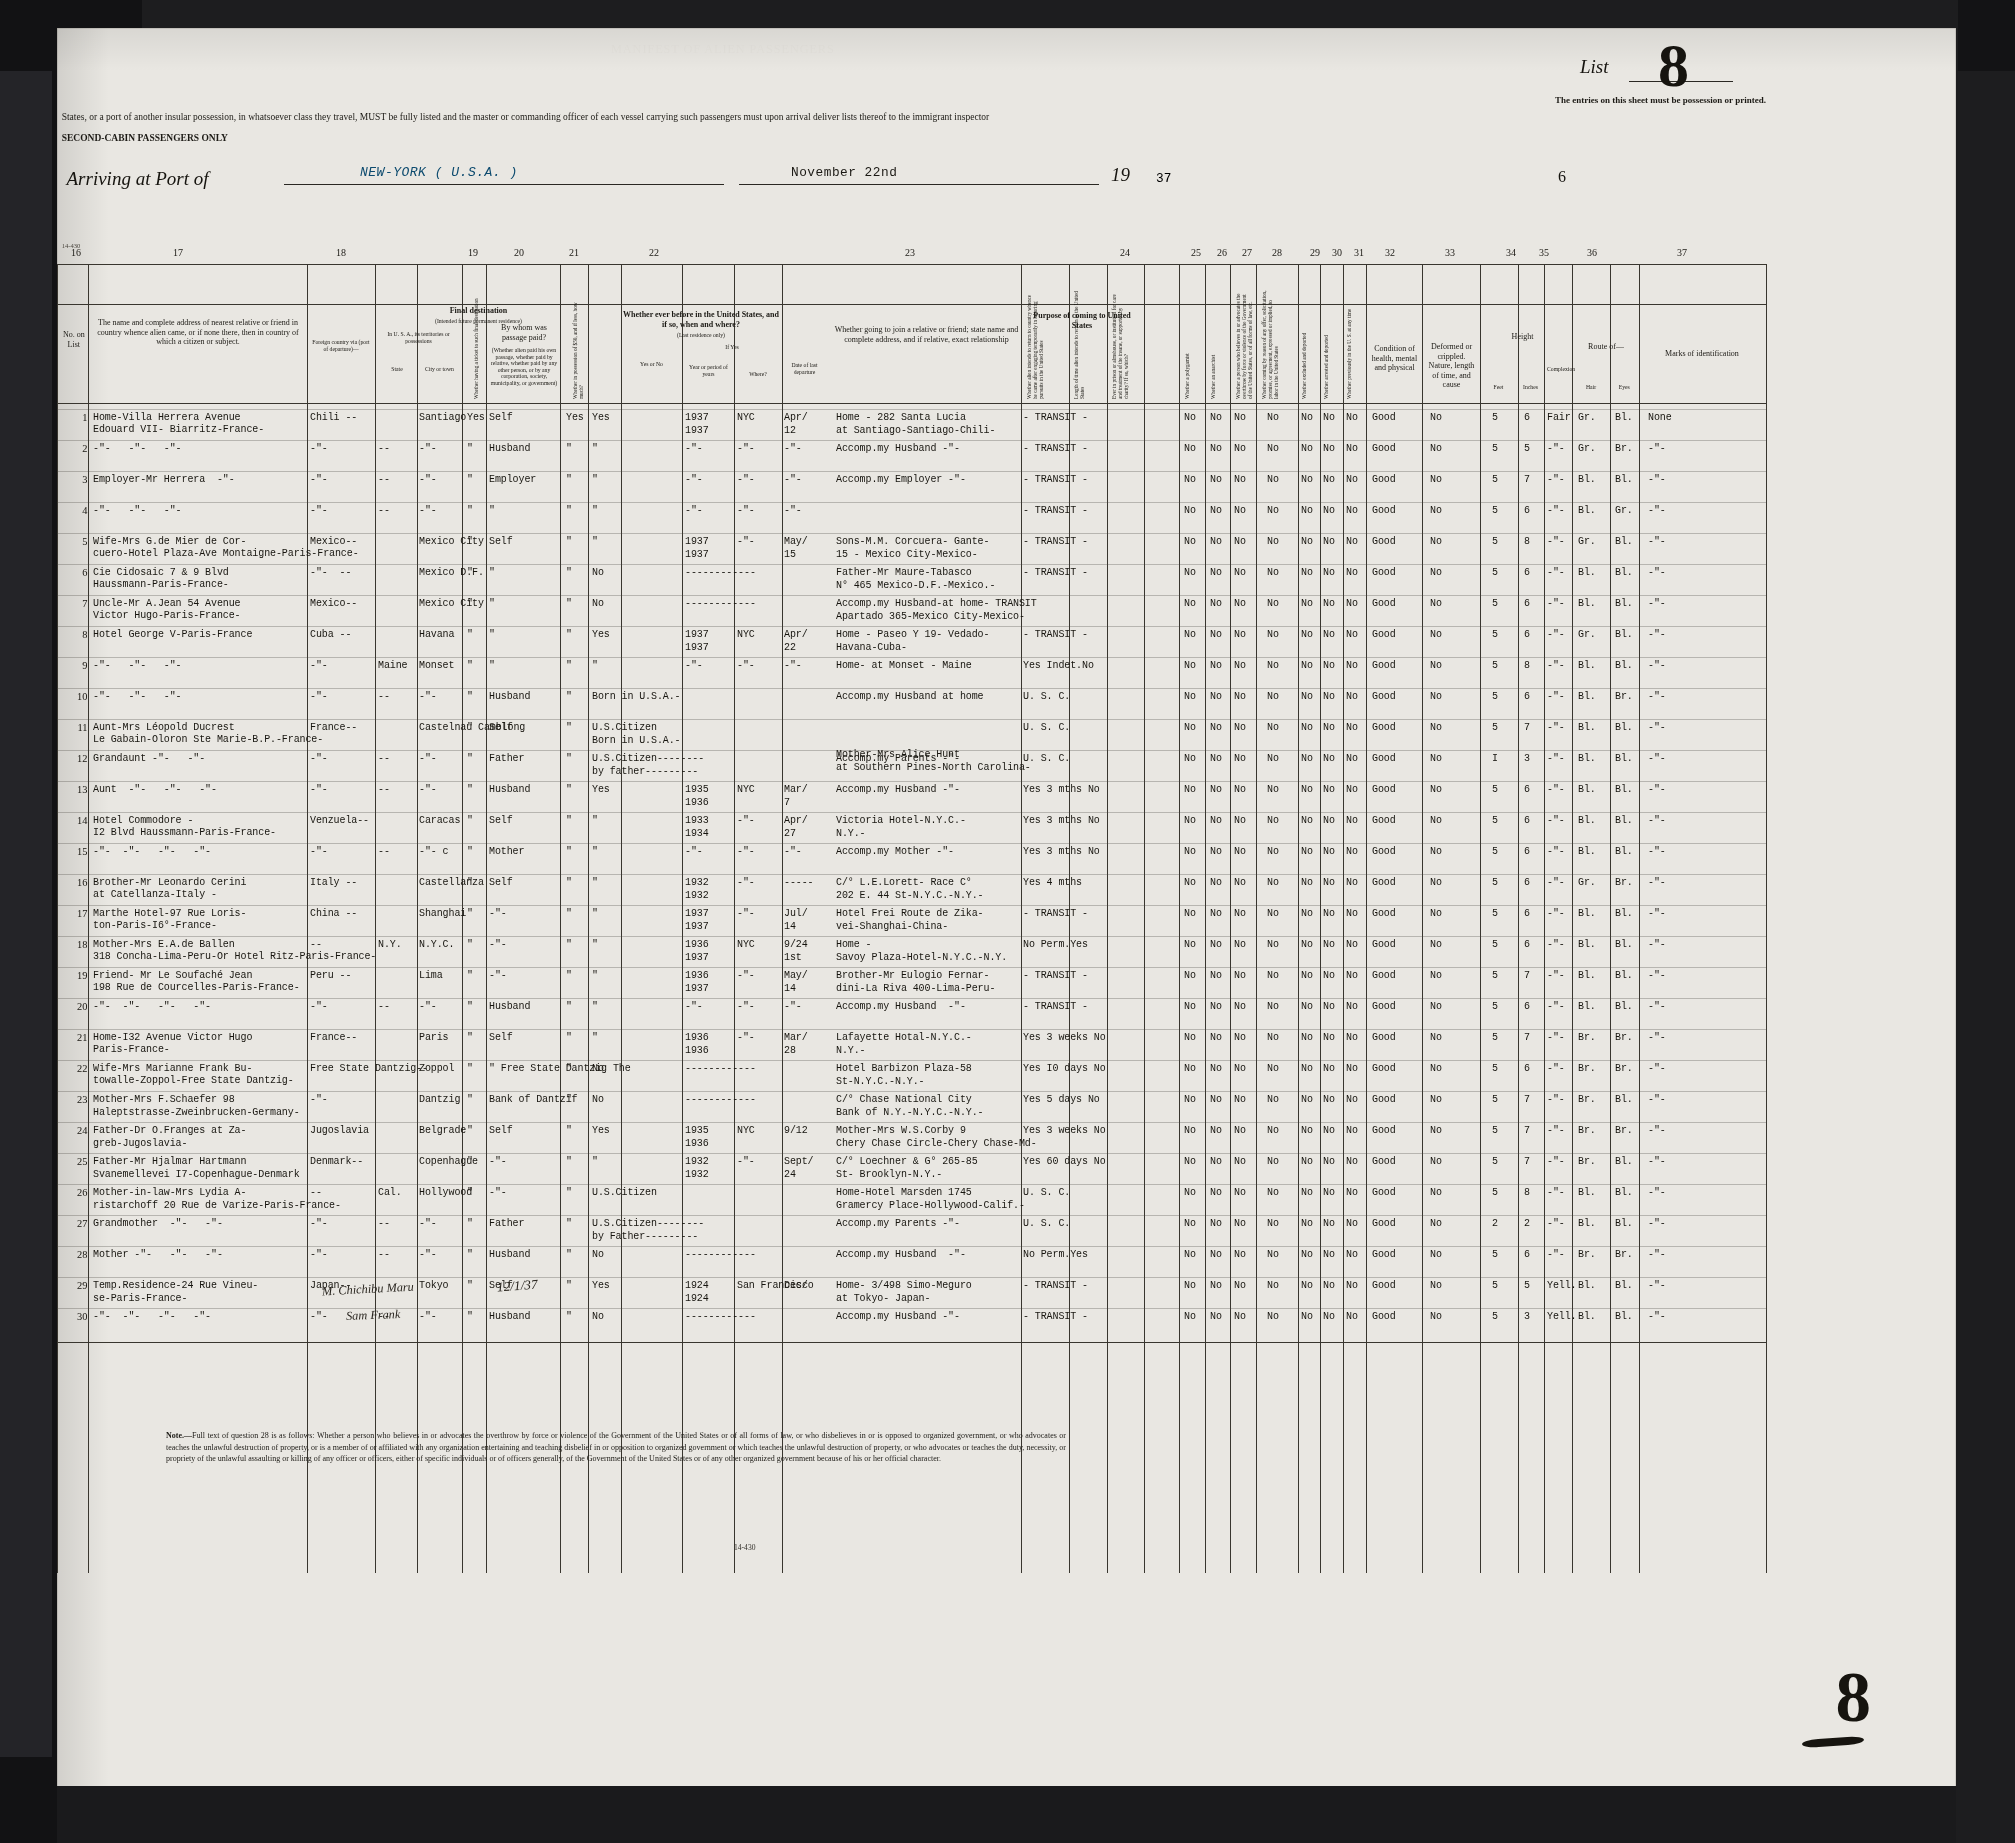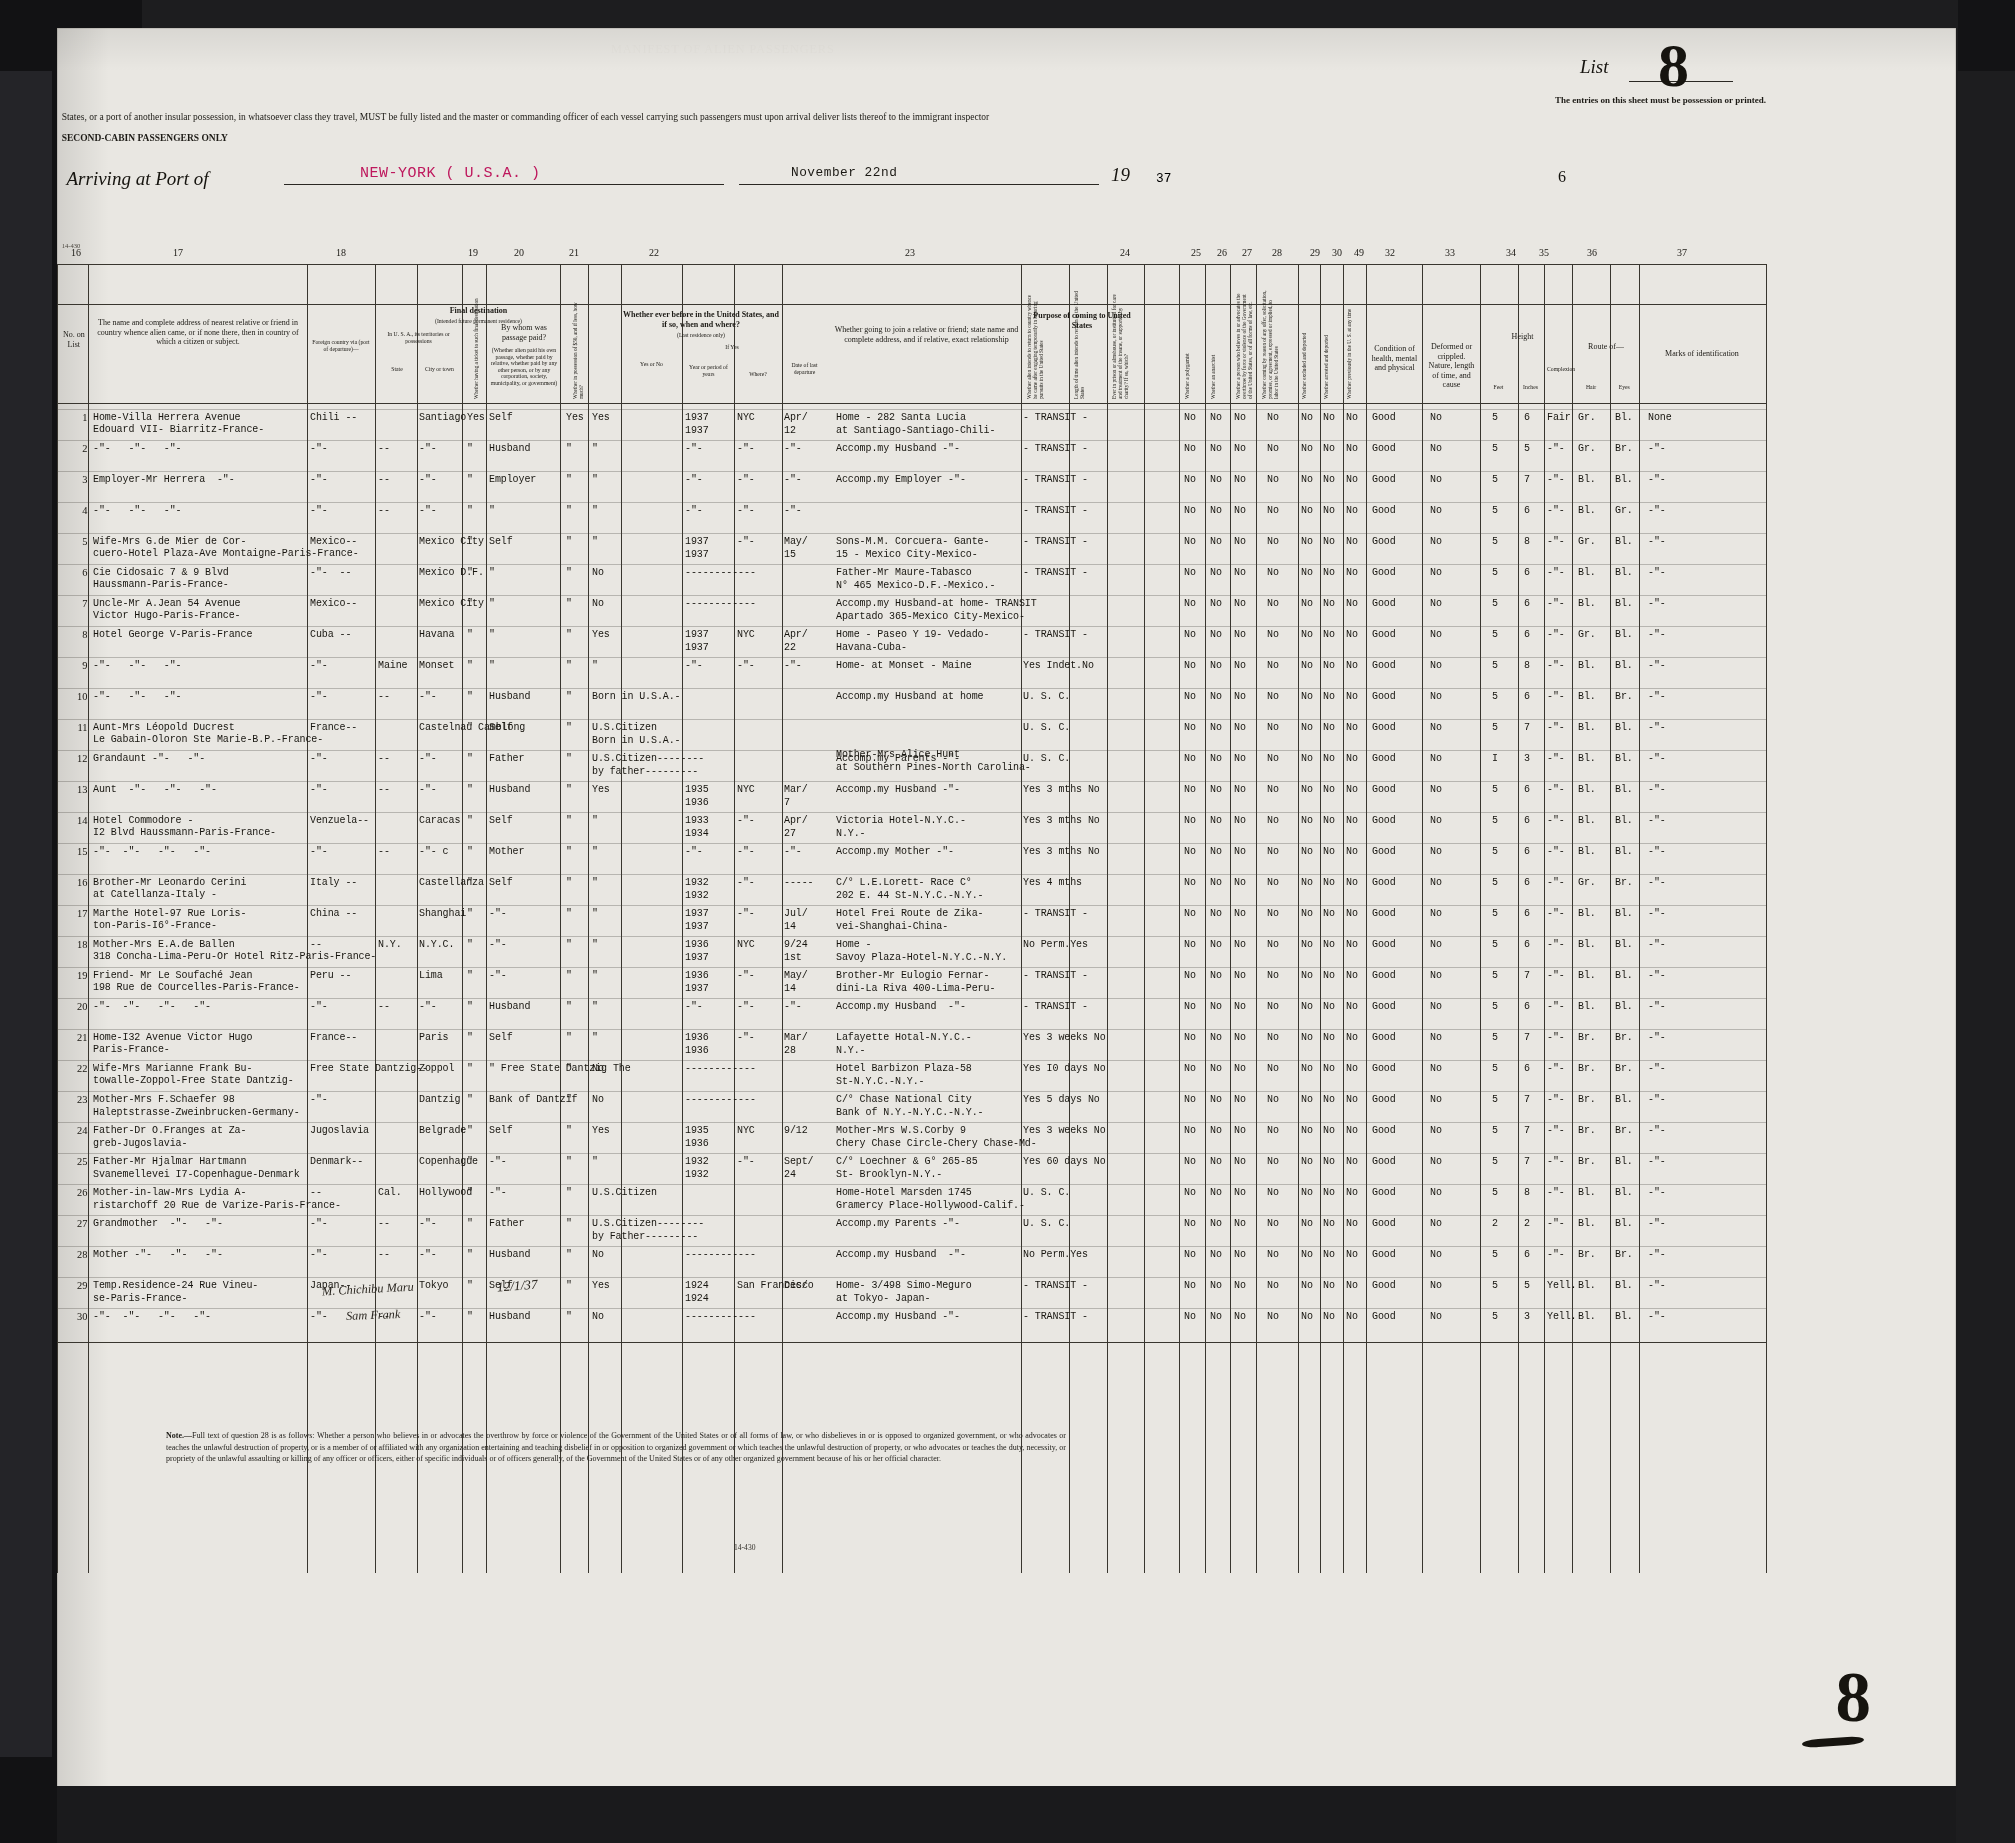--- a/index.html
+++ b/index.html
@@ -21,21 +21,21 @@
   .bottomshadow{position:absolute;left:57px;bottom:0;width:1899px;height:57px;background:#1a1a1c;}
 
   
   .ghost{position:absolute;color:#cfccc5;font-size:12.3px;letter-spacing:0.9px;}
 
   .hdr-title{position:absolute;left:156px;top:102px;font-size:29px;letter-spacing:0.2px;color:#16140f;font-family:"Liberation Serif",serif;}
   .hdr-sub{position:absolute;left:156px;top:142px;font-size:9.5px;color:#1c1a15;width:1421px;line-height:1.35;}
   .hdr-sub2{position:absolute;left:156px;top:164px;font-size:9.5px;font-weight:bold;color:#1c1a15;}
   .arriving{position:absolute;left:161px;top:199px;font-size:19px;font-style:italic;color:#16140f;}
   .ar-line1{position:absolute;left:379px;top:215px;width:440px;border-bottom:0.9px solid #2a2823;}
-  .ar-port{position:absolute;left:455px;top:197px;font-family:"Liberation Mono",monospace;font-size:15px;color:#be185d;letter-spacing:0.5px;}
+  .ar-port{position:absolute;left:455px;top:197px;font-family:"Liberation Mono",monospace;font-size:13px;color:#0c4a6e;letter-spacing:0.5px;font-style:italic;}
   .ar-line2{position:absolute;left:833px;top:215px;width:360px;border-bottom:0.9px solid #2a2823;}
   .ar-date{position:absolute;left:886px;top:197px;font-family:"Liberation Mono",monospace;font-size:12.8px;color:#1b1914;letter-spacing:0.5px;}
   .ar-19{position:absolute;left:1205px;top:195px;font-size:19px;font-style:italic;color:#16140f;}
   .ar-yr{position:absolute;left:1250px;top:203px;font-family:"Liberation Mono",monospace;font-size:12.8px;}
   .pg6{position:absolute;left:1653px;top:199px;font-size:16px;color:#16140f;}
   .list-label{position:absolute;left:1674px;top:90px;font-size:19px;font-style:italic;color:#16140f;}
   .list-line{position:absolute;left:1724px;top:114px;width:104px;border-bottom:0.9px solid #2a2823;}
   .list-num{position:absolute;left:1752px;top:66px;font-size:62px;font-weight:bold;color:#16140f;font-family:"Liberation Serif",serif;}
   .list-note{position:absolute;left:1643px;top:125px;width:223px;text-align:center;font-size:9px;font-weight:bold;color:#1c1a15;line-height:1.35;}
 
@@ -110,21 +110,21 @@
         <span style="left:512px;">21</span>
         <span style="left:592px;">22</span>
         <span style="left:848px;">23</span>
         <span style="left:1063px;">24</span>
         <span style="left:1134px;">25</span>
         <span style="left:1160px;">26</span>
         <span style="left:1185px;">27</span>
         <span style="left:1215px;">28</span>
         <span style="left:1253px;">29</span>
         <span style="left:1275px;">30</span>
-        <span style="left:1297px;">49</span>
+        <span style="left:1297px;">31</span>
         <span style="left:1328px;">32</span>
         <span style="left:1388px;">33</span>
         <span style="left:1449px;">34</span>
         <span style="left:1482px;">35</span>
         <span style="left:1530px;">36</span>
         <span style="left:1620px;">37</span>
       </div>
 
       <div class="hline" style="top:17px;"></div>
       <div class="hline" style="top:57px;"></div>

